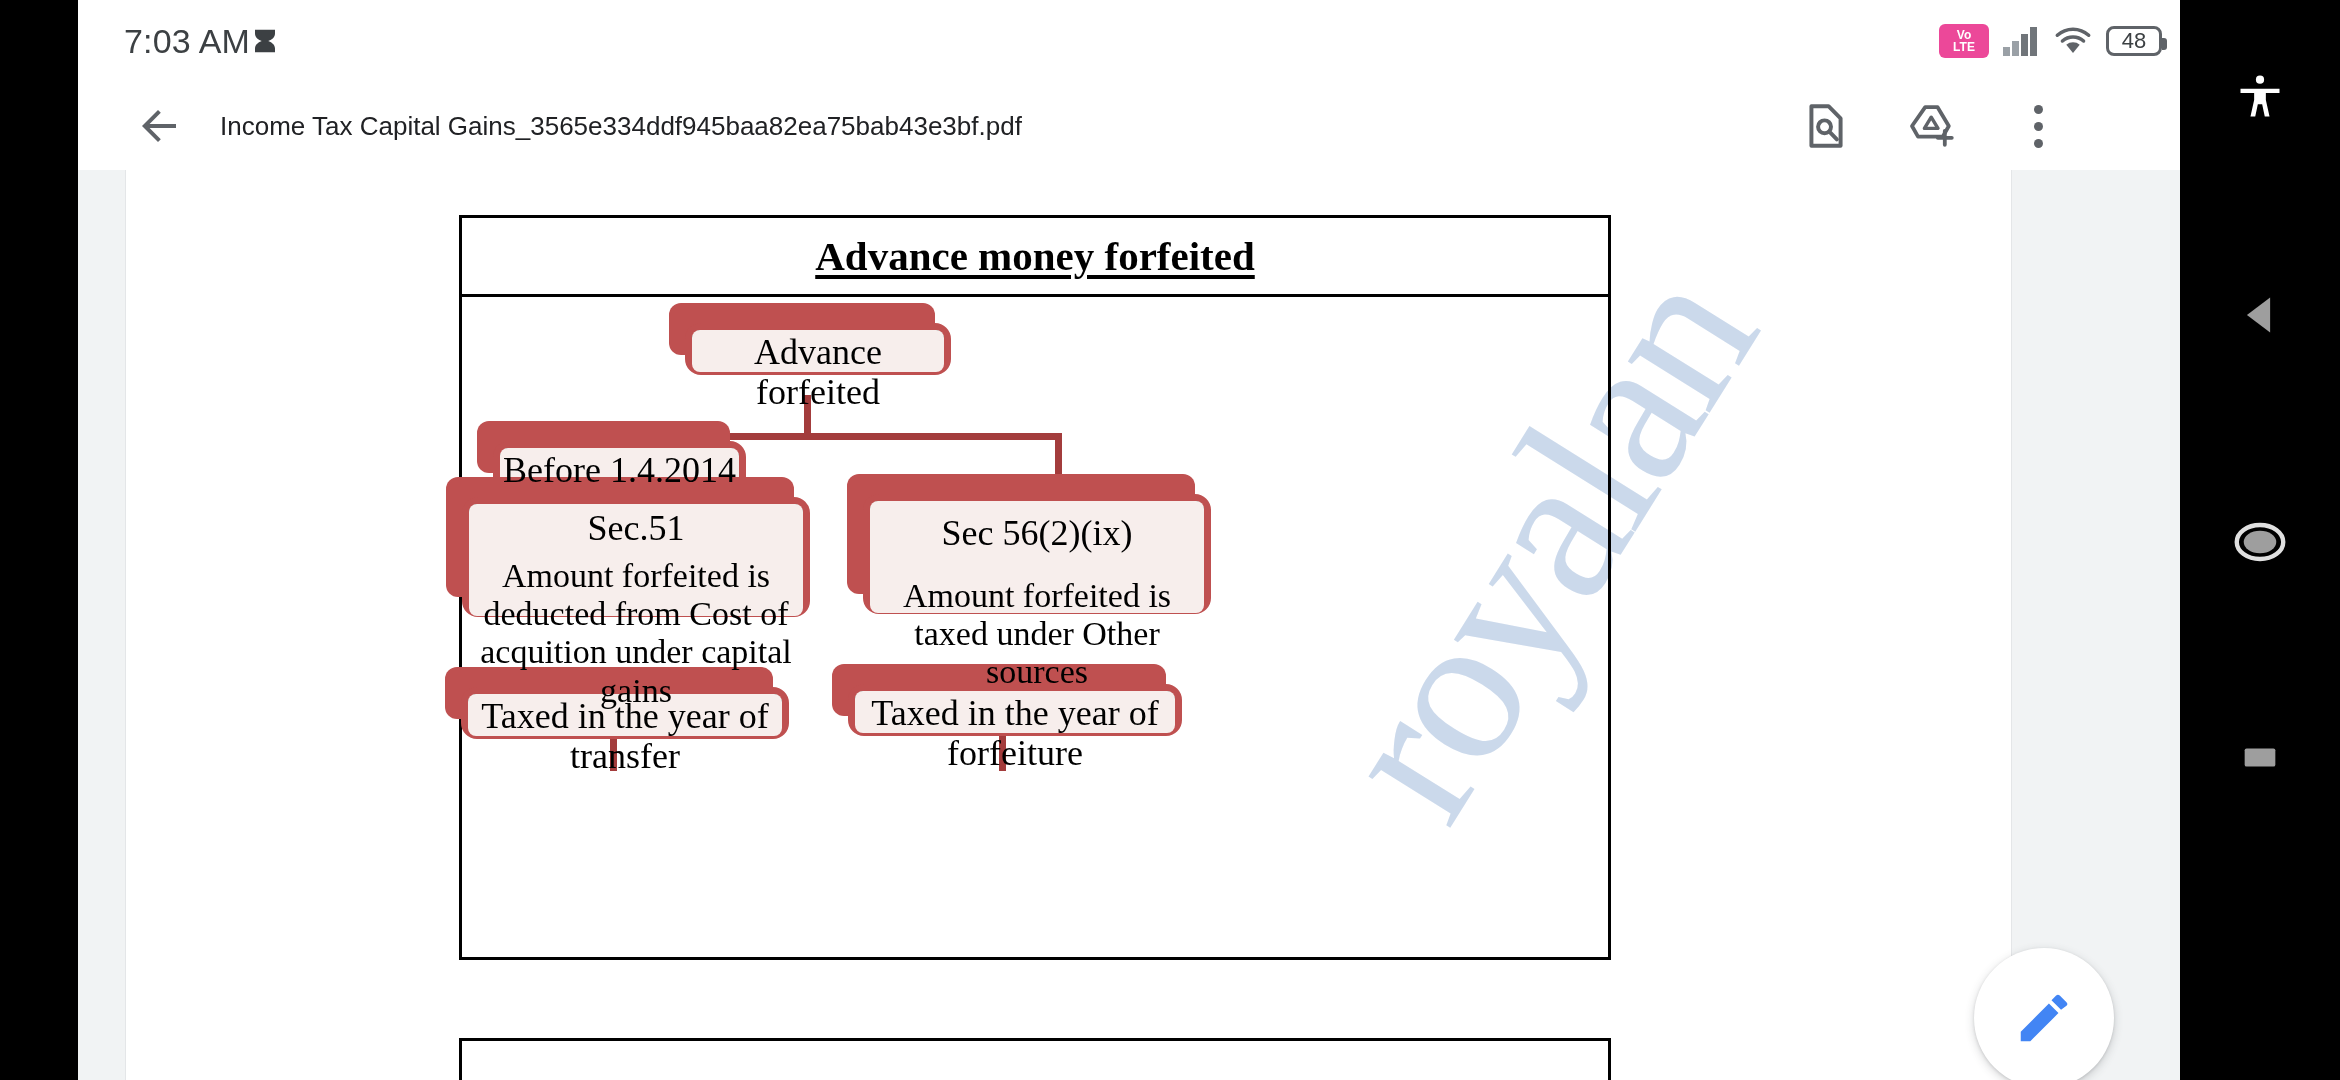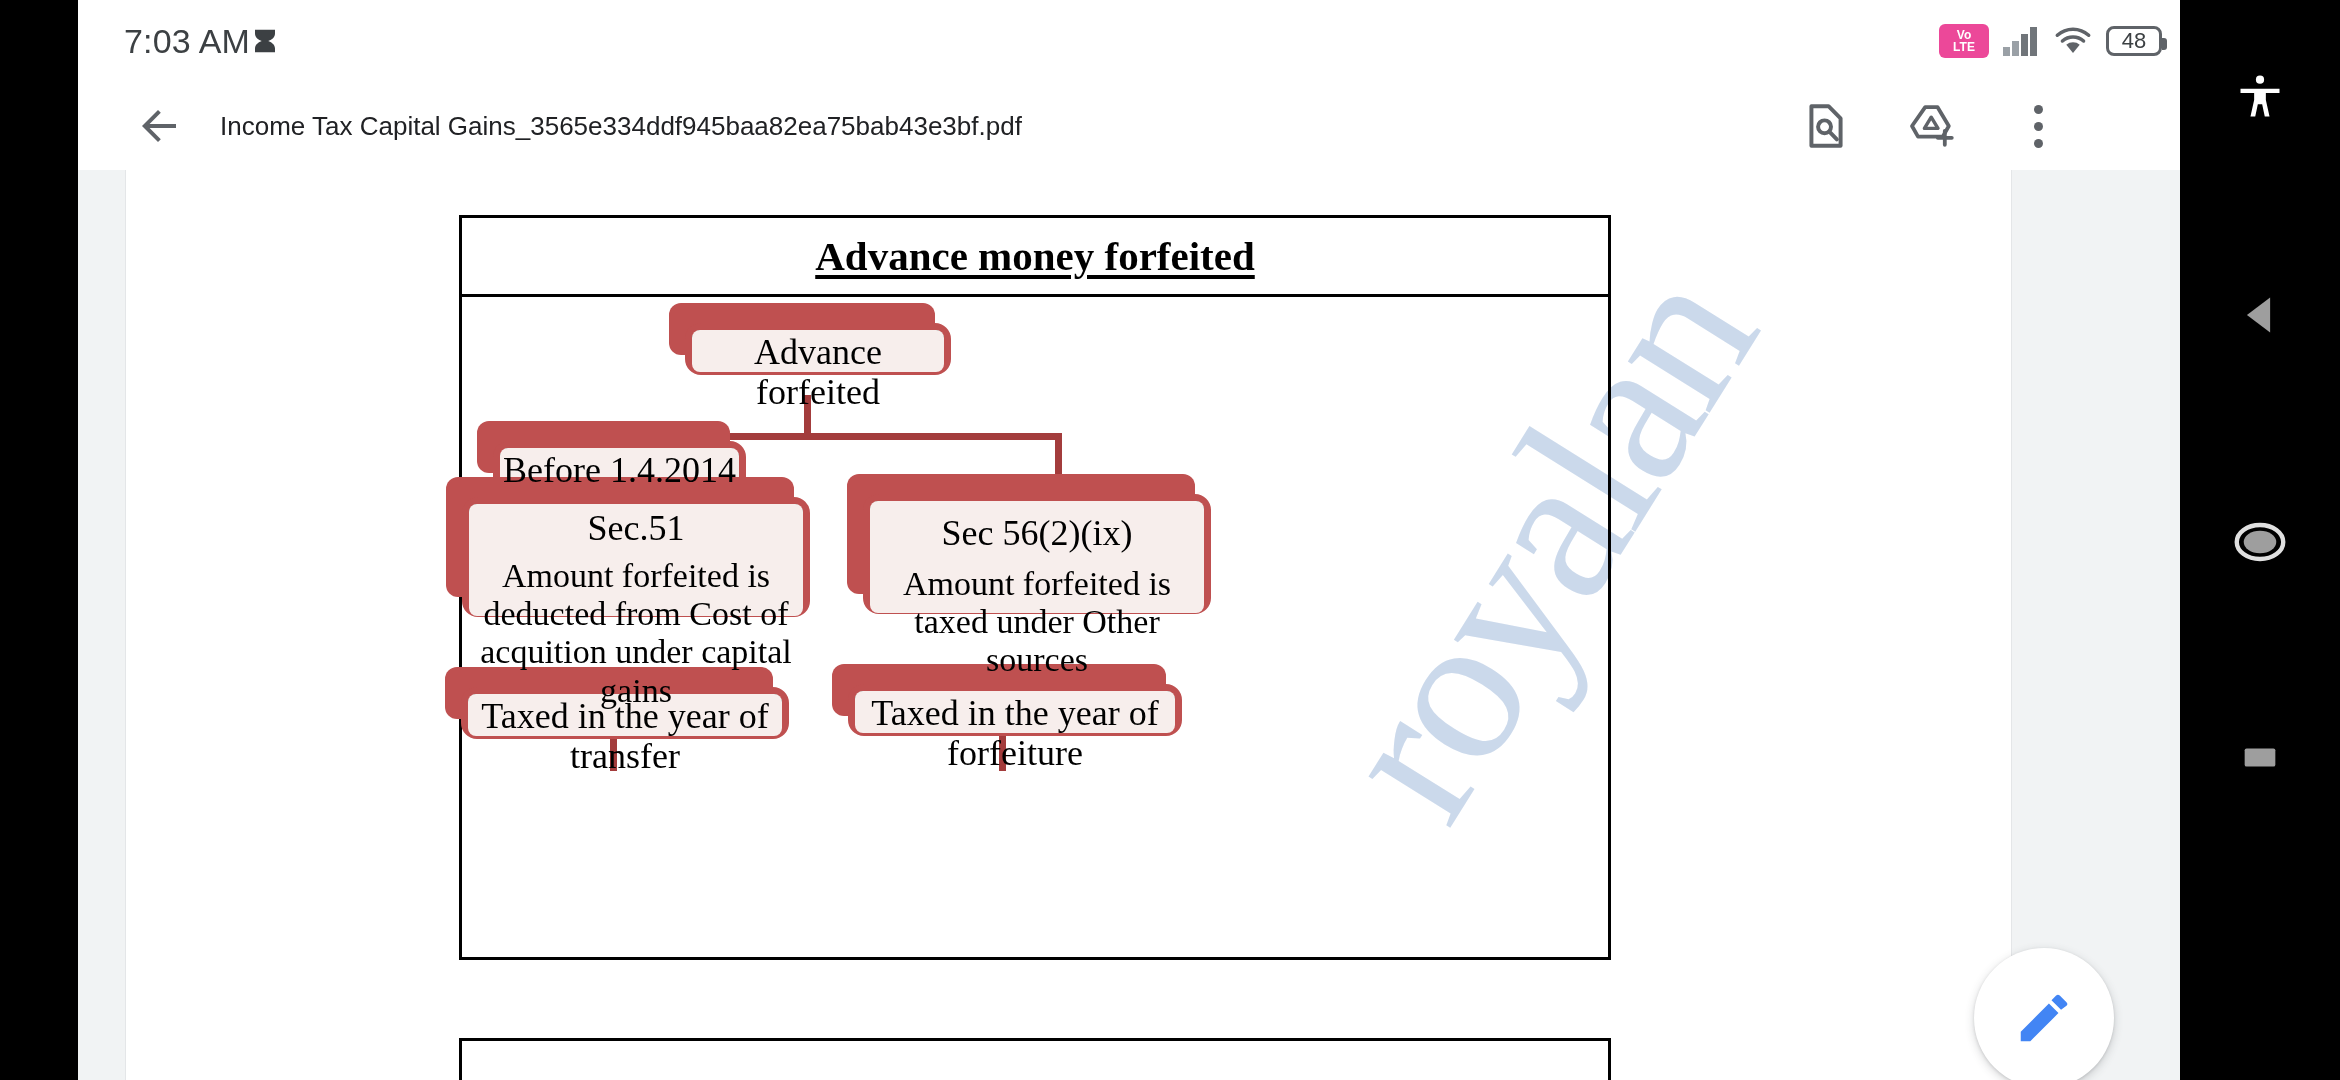--- a/index.html
+++ b/index.html
@@ -303,21 +303,21 @@
               <div class="txt hdr" style="margin-top:2px;">Sec.51</div>
               <div class="txt body" style="margin-top:9px; padding:0 8px;">Amount forfeited is deducted from Cost of acquition under capital gains</div>
             </div>
           </div>
 
           <div class="node" style="left:385px; top:177px; width:348px; height:120px;">
             <div class="shadow"></div>
             <div class="front">
               <div class="inner-fill" style="height:112px;"></div>
               <div class="txt hdr" style="margin-top:10px;">Sec 56(2)(ix)</div>
-              <div class="txt body" style="margin-top:12px; padding:0 22px;">Amount forfeited is taxed under Other sources</div>
+              <div class="txt body" style="margin-top:24px; padding:0 22px;">Amount forfeited is taxed under Other sources</div>
             </div>
           </div>
 
           <div class="node" style="left:-17px; top:370px; width:328px; height:52px;">
             <div class="shadow"></div>
             <div class="front">
               <div class="inner-fill" style="height:42px;"></div>
               <div class="txt hdr">Taxed in the year of transfer</div>
             </div>
           </div>

